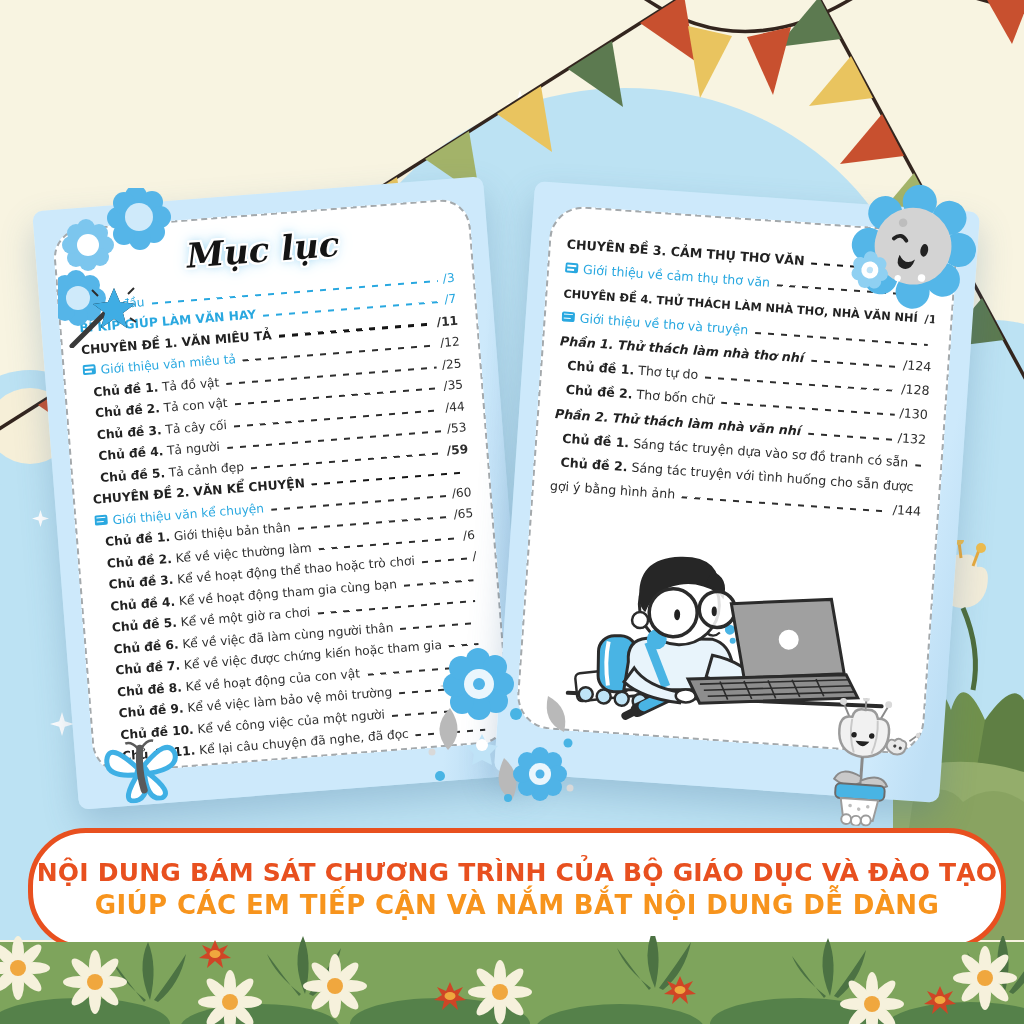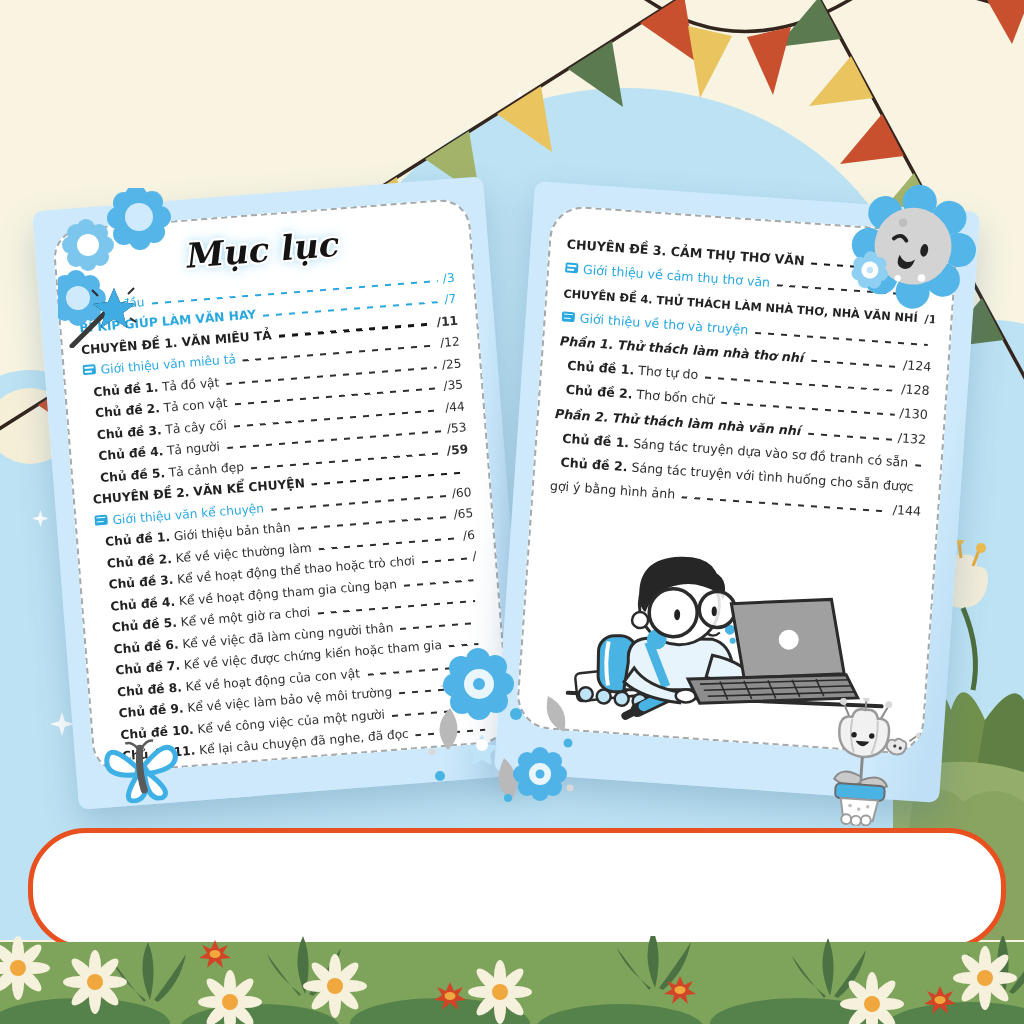--- a/index.html
+++ b/index.html
@@ -555,20 +555,22 @@
         </g>
       <path d="M70 68 Q88 110 80 150" stroke="#4e6d3c" stroke-width="5" fill="none"></path>
     </g>
     <path d="M10 190 Q40 120 58 170 Q70 130 92 180 L100 240 L6 240 Z" fill="#71914d"></path>
     <path d="M92 180 Q120 140 131 160 L131 250 L80 250 Z" fill="#5f7f44"></path>
     <path d="M0 235 Q60 210 131 232 L131 400 L0 400 Z" fill="#94ad6b"></path>
     <path d="M20 260 Q50 238 70 262 Q100 240 131 262 L131 400 L0 400 Z" fill="#87a260" opacity=".9"></path>
   </svg>
 
   <div class="banner">
+    <div class="banner-l1">NỘI DUNG BÁM SÁT CHƯƠNG TRÌNH CỦA BỘ GIÁO DỤC VÀ ĐÀO TẠO</div>
+    <div class="banner-l2">GIÚP CÁC EM TIẾP CẬN VÀ NẮM BẮT NỘI DUNG DỄ DÀNG</div>
   </div>
 
   <svg class="meadow" viewBox="0 0 1024 88">
     <defs>
       <g id="daisy">
         <g fill="#f6f1dc">
           <ellipse rx="6" ry="16" cy="-16"></ellipse>
           <ellipse rx="6" ry="16" cy="-16" transform="rotate(45)"></ellipse>
           <ellipse rx="6" ry="16" cy="-16" transform="rotate(90)"></ellipse>
           <ellipse rx="6" ry="16" cy="-16" transform="rotate(135)"></ellipse>

